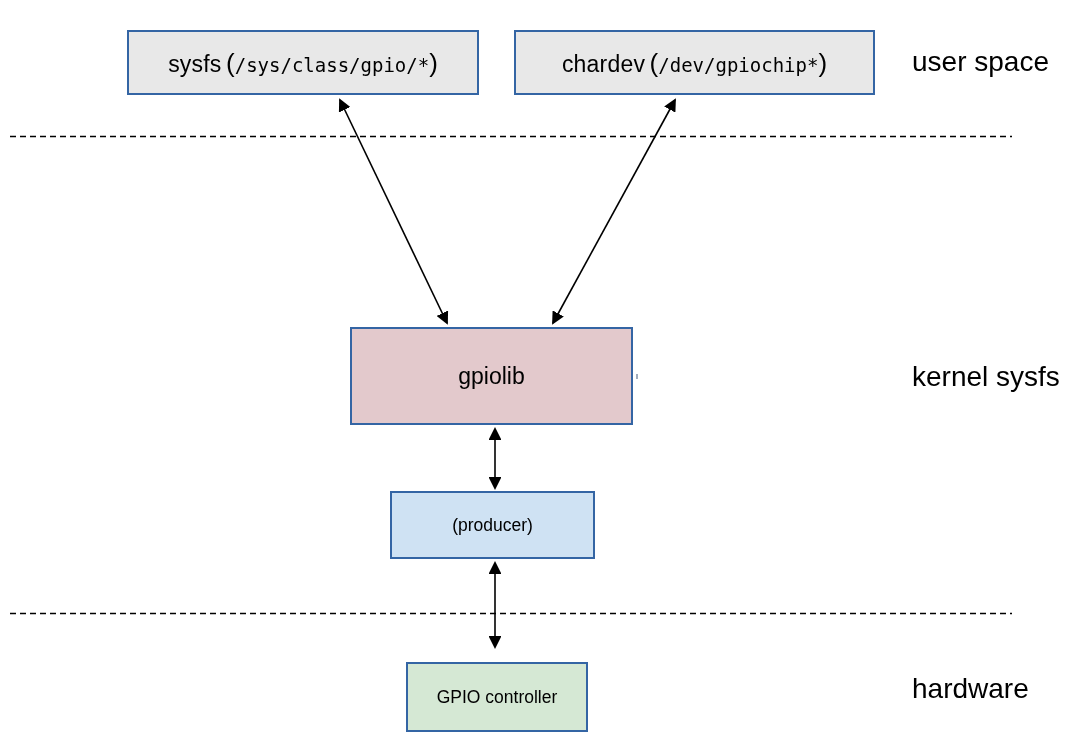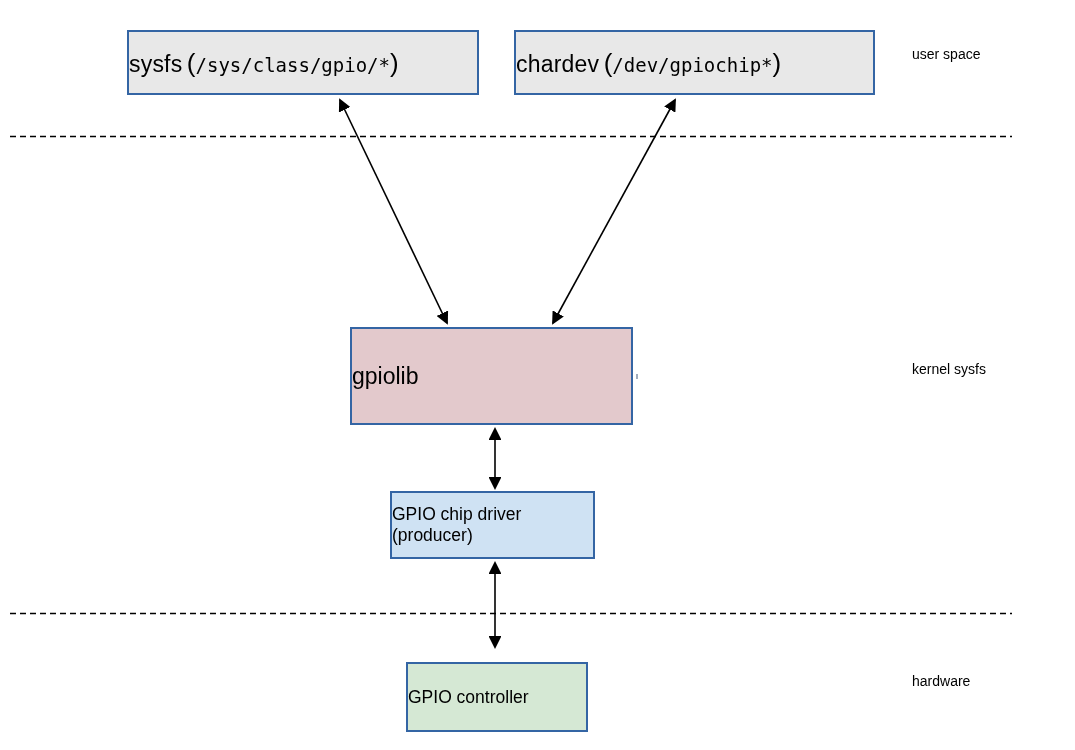--- a/index.html
+++ b/index.html
@@ -41,21 +41,21 @@
     box-sizing: border-box;
     border: 2px solid var(--box-border, #3465a4);
     color: #000;
   }
   .node-inner {
     position: absolute;
     left: 0;
     top: 50%;
     transform: translateY(-50%);
     width: 100%;
-    text-align: left;
+    text-align: center;
     white-space: nowrap;
   }
   .node-sysfs {
     left: 127px; top: 30px; width: 352px; height: 65px;
     background: var(--user-api-fill, #e8e8e8);
   }
   .node-chardev {
     left: 514px; top: 30px; width: 361px; height: 65px;
     background: var(--user-api-fill, #e8e8e8);
     text-decoration: underline;
@@ -88,21 +88,21 @@
   .gpiolib-label {
     font-size: 23px;
   }
   .small-label {
     font-size: 17.5px;
     line-height: 21px;
   }
   .zone-label {
     position: absolute;
     left: 912px;
-    font-size: 14px;
+    font-size: 28px;
     color: #000;
     white-space: nowrap;
   }
   .zone-user    { top: 46px; }
   .zone-kernel  { top: 361px; }
   .zone-hw      { top: 673px; }
   .stray-mark {
     position: absolute;
     left: 636px; top: 374px;
     width: 2px; height: 5px;
@@ -144,21 +144,20 @@
       <span class="api-paren">(</span><span class="api-path">/dev/gpiochip*</span><span class="api-paren">)</span>
     </div>
   </div>
 
   <div class="node node-gpiolib">
     <div class="node-inner gpiolib-label">gpiolib</div>
   </div>
 
   <div class="node node-driver">
     <div class="node-inner small-label">
-      <div>GPIO chip driver</div>
       <div>(producer)</div>
     </div>
   </div>
 
   <div class="node node-controller">
     <div class="node-inner small-label">GPIO controller</div>
   </div>
 
   <div class="zone-label zone-user">user space</div>
   <div class="zone-label zone-kernel">kernel sysfs</div>

